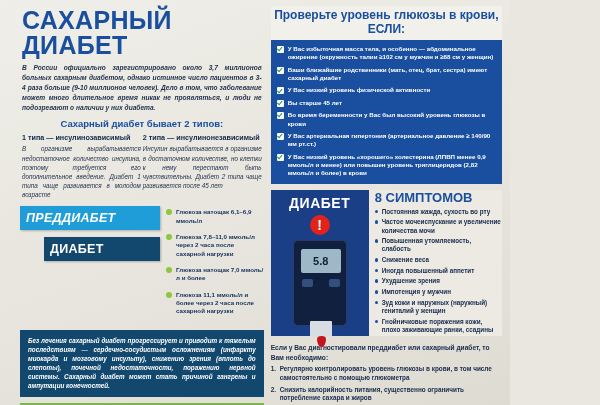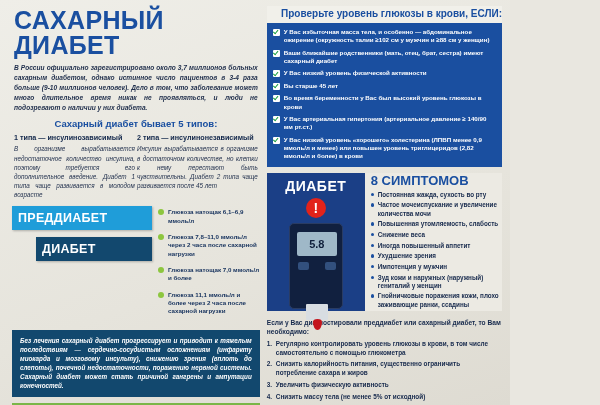--- a/index.html
+++ b/index.html
@@ -6,21 +6,21 @@
   body {
     width: 600px; height: 405px;
     font-family: "Liberation Sans", sans-serif;
     background: #e9e7e0;
     overflow: hidden;
   }
   .poster {
     position: relative;
     width: 510px; height: 405px;
     background: linear-gradient(160deg,#efeee8 0%,#e6e4dc 60%,#dedbd2 100%);
-    padding: 6px 8px 4px 12px;
+    padding: 6px 8px 4px 20px;
     display: flex;
     gap: 7px;
   }
   .left-col { width: 296px; display: flex; flex-direction: column; }
   .right-col { width: 281px; display: flex; flex-direction: column; }
 
   
   .main-title {
     color: #1a4fa0;
     font-size: 25px;
@@ -57,21 +57,21 @@
   }
 
   
   .bands { margin-top: 7px; display: flex; gap: 6px; }
   .band-col { width: 140px; }
   .band {
     color: #fff; font-weight: bold; font-size: 12.5px;
     padding: 5px 6px; margin-bottom: 7px; letter-spacing: .3px;
     box-shadow: 1px 1px 2px rgba(0,0,0,.25);
   }
-  .band.prediabet { background: #1f9dd9; font-size: 12.5px; }
+  .band.prediabet { background: #1f9dd9; font-size: 12.5px; font-style: italic; }
   .band.diabet { background: #12486e; margin-left: 24px; width: 116px; }
   .glu-col { flex: 1; padding-top: 2px; }
   .glu-item {
     display: flex; gap: 4px; font-size: 6.2px; color: #14305c;
     line-height: 1.35; margin-bottom: 8px; font-weight: bold;
   }
   .glu-item .dot {
     width: 6px; height: 6px; border-radius: 50%;
     background: #8dc63f; flex: 0 0 6px; margin-top: 1px;
   }
@@ -100,23 +100,23 @@
     font-weight: bold;
     font-style: italic;
     flex: 1;
   }
   .green .strong { display:block; margin-top: 3px; font-style: normal; }
 
   
   .check-head {
     background: #f1f0ea;
     color: #1a4fa0;
-    font-size: 10px;
-    font-weight: bold;
-    text-align: right;
+    font-size: 12px;
+    font-weight: bold;
+    text-align: center;
     padding: 2px 0 4px 0;
   }
   .check-box {
     background: #1a4fa0;
     padding: 5px 6px 6px 6px;
   }
   .check-item {
     display: flex; gap: 4px; align-items: flex-start;
     color: #fff; font-size: 6.2px; line-height: 1.35;
     margin-bottom: 4px; font-weight: bold;
@@ -214,21 +214,21 @@
   }
 </style>
 </head>
 <body>
 
 <div class="poster">
 
   <div class="left-col">
     <div class="main-title">САХАРНЫЙ ДИАБЕТ</div>
     <div class="intro">В России официально зарегистрировано около 3,7 миллионов больных сахарным диабетом, однако истинное число пациентов в 3-4 раза больше (9-10 миллионов человек). Дело в том, что заболевание может много длительное время никак не проявляться, и люди не подозревают о наличии у них диабета.</div>
-    <div class="subtitle">Сахарный диабет бывает 5 типов:</div>
+    <div class="subtitle">Сахарный диабет бывает 2 типов:</div>
 
     <div class="two-types">
       <div class="type-box">
         <div class="type-head">1 типа — инсулинозависимый</div>
         <div class="type-body">В организме вырабатывается недостаточное количество инсулина, поэтому требуется его дополнительное введение. Диабет 1 типа чаще развивается в молодом возрасте</div>
       </div>
       <div class="type-box">
         <div class="type-head">2 типа — инсулинонезависимый</div>
         <div class="type-body">Инсулин вырабатывается в организме в достаточном количестве, но клетки к нему перестают быть чувствительны. Диабет 2 типа чаще развивается после 45 лет</div>
       </div>

